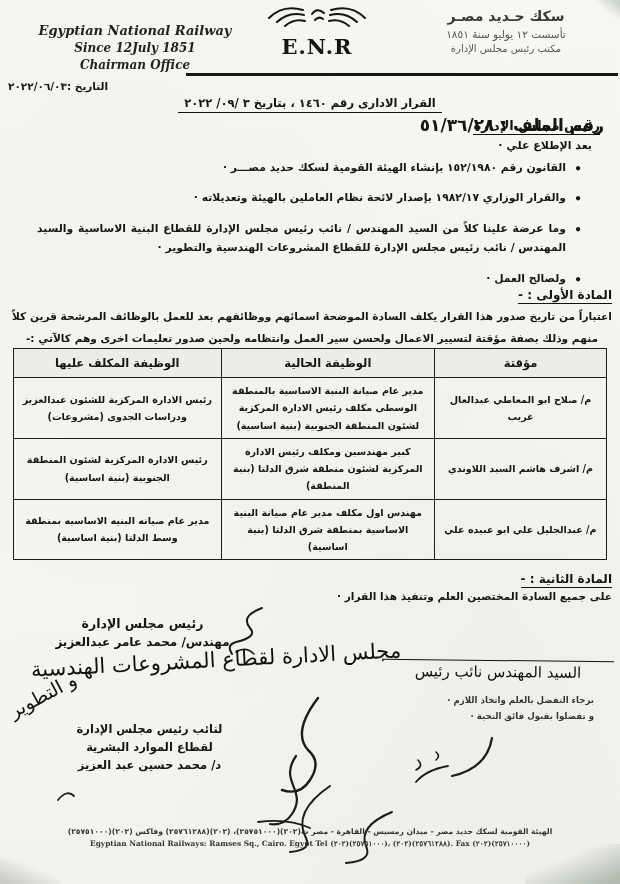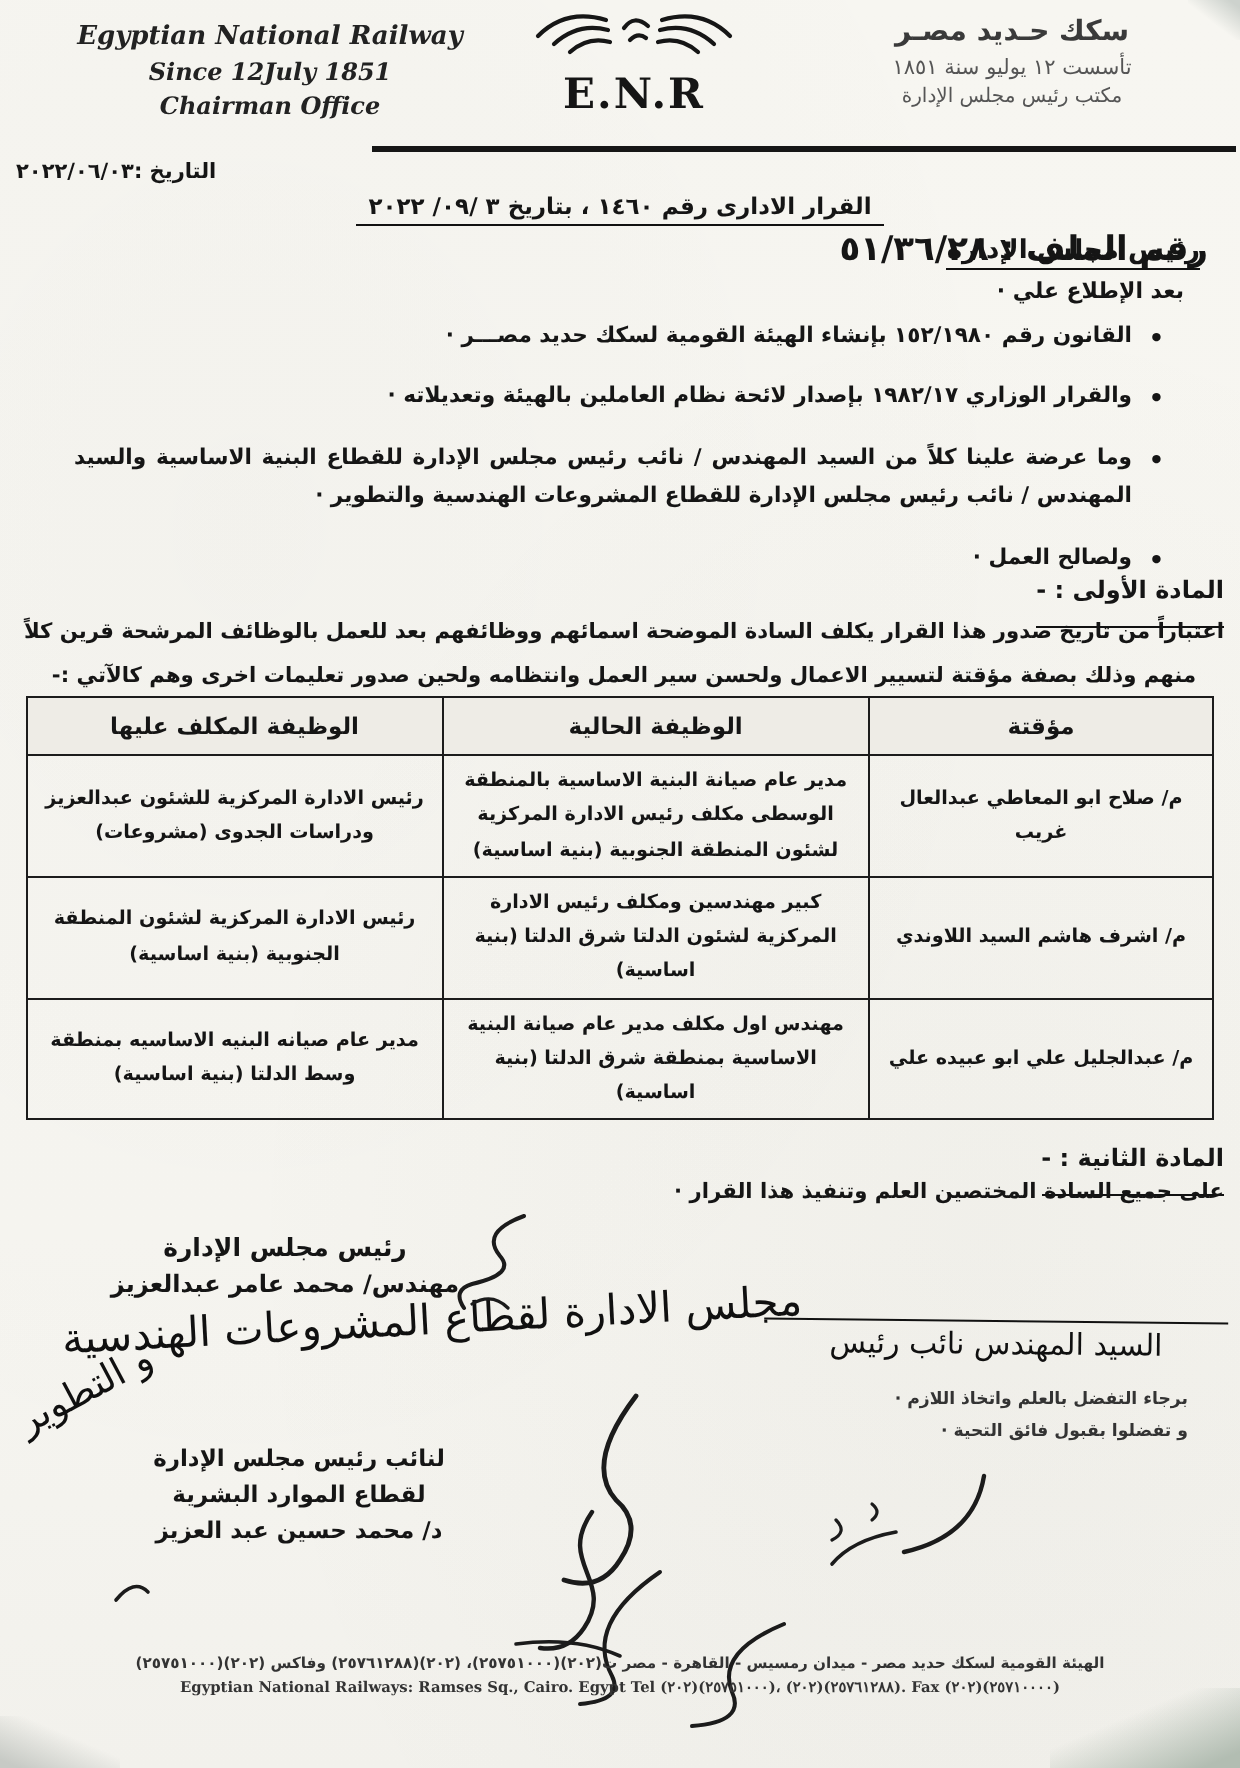--- a/index.html
+++ b/index.html
@@ -17,21 +17,21 @@
   .rtl{direction:rtl;}
   
   .corner-br{right:0;bottom:0;width:95px;height:40px;
     background:linear-gradient(to top left, #b2bdb2 10%, rgba(178,189,178,0) 62%);}
   .corner-bl{left:0;bottom:0;width:60px;height:26px;
     background:linear-gradient(to top right, #c7cac5 8%, rgba(199,202,197,0) 60%);}
   .corner-tr{right:0;top:0;width:26px;height:20px;
     background:linear-gradient(to top right, rgba(170,175,170,0) 45%, #cdd2cd 90%);}
 
   
-  .hdr-en{left:26px;top:11px;width:218px;text-align:center;
+  .hdr-en{left:26px;top:23px;width:218px;text-align:center;
     font-family:"DejaVu Serif", serif;font-style:italic;font-weight:bold;color:#222;}
   .hdr-en .l1{font-size:13px;}
   .hdr-en .l2{font-size:12px;margin-top:3px;}
   .hdr-en .l3{font-size:12px;margin-top:3px;}
   .hdr-logo{left:252px;top:2px;width:130px;text-align:center;}
   .hdr-logo .enr{font-family:"DejaVu Serif", serif;font-weight:bold;font-size:21px;letter-spacing:1px;margin-top:-2px;}
   .hdr-ar{right:14px;top:8px;width:200px;text-align:center;color:#3a3a3a;}
   .hdr-ar .a1{font-size:14px;font-weight:bold;letter-spacing:1px;}
   .hdr-ar .a2{font-size:10.5px;margin-top:4px;color:#555;}
   .hdr-ar .a3{font-size:10px;margin-top:3px;color:#555;}
@@ -46,21 +46,21 @@
   .after-review{right:28px;top:139px;font-size:11px;font-weight:bold;}
 
   .bullets{right:38px;top:158px;width:545px;}
   .bullet{position:relative;padding-right:16px;margin-bottom:11px;
     font-size:10.8px;font-weight:bold;line-height:1.8;text-align:justify;}
   .bullet .dot{position:absolute;right:0;top:1px;font-size:12px;}
 
   .decided{left:0;top:261px;width:100%;text-align:center;}
   .decided span{font-size:14px;font-weight:bold;border-bottom:2px solid #111;padding:0 4px 1px;letter-spacing:1px;}
 
-  .art-title{font-size:12px;font-weight:bold;border-bottom:1.5px solid #111;padding-bottom:11px;display:inline-block;}
+  .art-title{font-size:12px;font-weight:bold;border-bottom:1.5px solid #111;padding-bottom:1px;display:inline-block;}
   .art1-title{right:8px;top:288px;}
   .art1-text{right:8px;top:305px;width:600px;font-size:10.6px;font-weight:bold;line-height:2.1;
     text-align:justify;text-align-last:center;}
 
   table.decree{position:absolute;right:13px;top:348px;width:594px;border-collapse:collapse;direction:rtl;}
   table.decree th, table.decree td{border:1.4px solid #1c1c1c;font-weight:bold;text-align:center;vertical-align:middle;}
   table.decree th{font-size:11.5px;height:26px;background:#eeece6;}
   table.decree td{font-size:9.6px;line-height:1.8;padding:4px 8px;}
   col.c-name{width:29%;} col.c-cur{width:36%;} col.c-asg{width:35%;}
 
@@ -172,21 +172,21 @@
       </tr>
     </thead>
     <tbody>
       <tr>
         <td>م/ صلاح ابو المعاطي عبدالعال غريب</td>
         <td>مدير عام صيانة البنية الاساسية بالمنطقة الوسطى مكلف رئيس الادارة المركزية لشئون المنطقة الجنوبية (بنية اساسية)</td>
         <td>رئيس الادارة المركزية للشئون عبدالعزيز ودراسات الجدوى (مشروعات)</td>
       </tr>
       <tr>
         <td>م/ اشرف هاشم السيد اللاوندي</td>
-        <td>كبير مهندسين ومكلف رئيس الادارة المركزية لشئون الدلتا شرق الدلتا (بنية اساسية)</td>
+        <td>كبير مهندسين ومكلف رئيس الادارة المركزية لشئون منطقة شرق الدلتا (بنية المنطقة)</td>
         <td>رئيس الادارة المركزية لشئون المنطقة الجنوبية (بنية اساسية)</td>
       </tr>
       <tr>
         <td>م/ عبدالجليل علي ابو عبيده علي</td>
         <td>مهندس اول مكلف مدير عام صيانة البنية الاساسية بمنطقة شرق الدلتا (بنية اساسية)</td>
         <td>مدير عام صيانه البنيه الاساسيه بمنطقة وسط الدلتا (بنية اساسية)</td>
       </tr>
     </tbody>
   </table>
 

